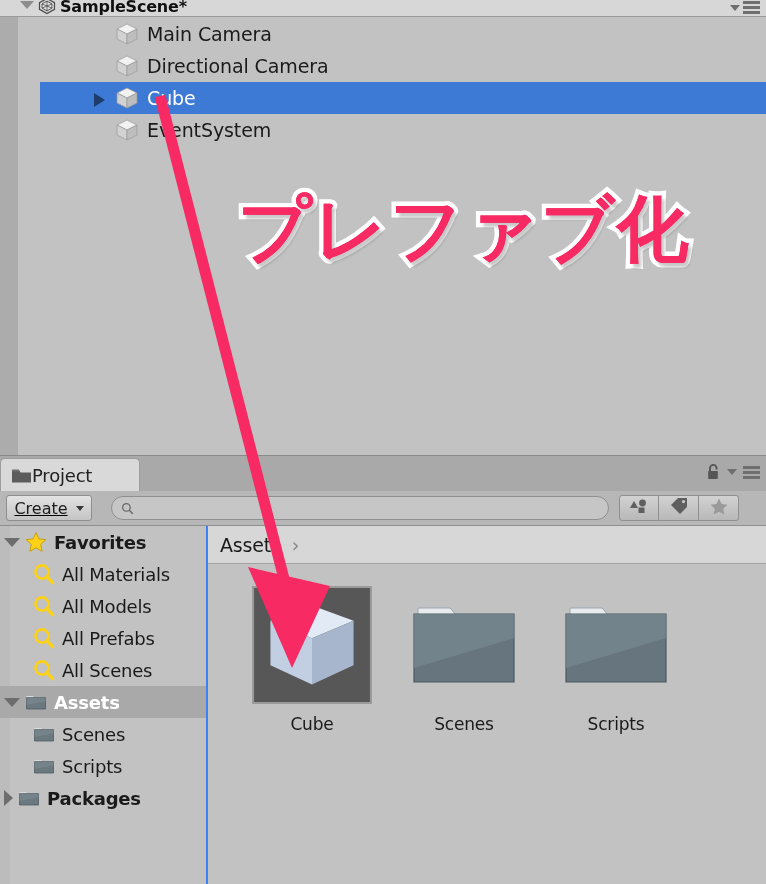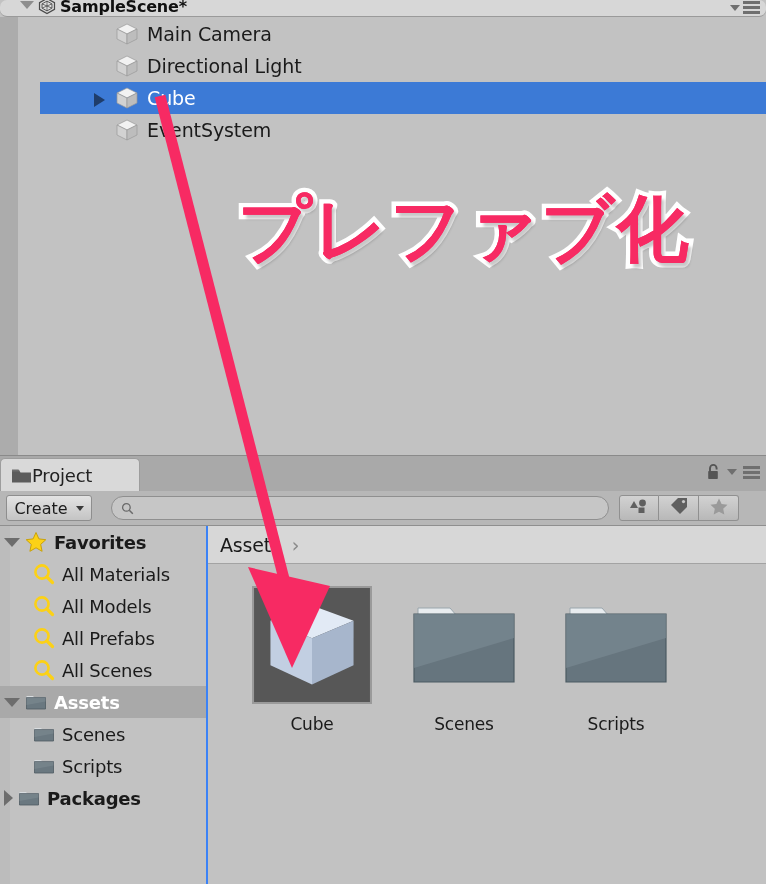--- a/index.html
+++ b/index.html
@@ -17,21 +17,20 @@
     background: #c2c2c2;
   }
   .h-gutter {
     position: absolute; left: 0; top: 17px; width: 18px; height: 438px;
     background: #acacac;
   }
   .h-titlebar {
     position: absolute; left: 0; top: 0; width: 766px; height: 17px;
     background: #d7d7d7;
     border-bottom: 1px solid #9a9a9a;
-    border-radius: 7px;
   }
   .h-title-row {
     position: absolute; left: 0; top: -5px; height: 22px;
     display: flex; align-items: center; gap: 4px; padding-left: 38px;
   }
   .h-title-tri {
     position: absolute; left: 20px; top: 1px;
     width: 0; height: 0;
     border-left: 7px solid transparent;
     border-right: 7px solid transparent;
@@ -98,21 +97,21 @@
   .p-tab-right {
     position: absolute; right: 6px; top: 7px;
     display: flex; align-items: center; gap: 6px;
   }
   .lock-icon { width: 15px; height: 18px; display: block; }
 
   .p-toolbar {
     position: absolute; left: 0; top: 36px; width: 766px; height: 35px;
     background: #b7b7b7;
     border-bottom: 1px solid #8f8f8f;
-    display: flex; align-items: center;
+    display: flex; align-items: center; text-decoration: underline;
   }
   .create-btn {
     margin-left: 6px; height: 26px; width: 86px;
     background: linear-gradient(#e3e3e3, #c4c4c4);
     border: 1px solid #8e8e8e; border-radius: 3px;
     display: flex; align-items: center; justify-content: center; gap: 8px;
     font-size: 16px; color: #1c1c1c;
   }
   .create-btn .tiny-tri { border-top-color: #3a3a3a; border-left-width:4px; border-right-width:4px; border-top-width:5px;}
   .search-wrap {
@@ -266,21 +265,21 @@
       </div>
 
       <div class="h-row">
         <span>
           <svg class="cube-icon" viewBox="0 0 26 26" aria-hidden="true">
             <polygon points="13,3 23,8 13,13 3,8" fill="#f2f2f2" stroke="#9a9a9a" stroke-width="0.7"></polygon>
             <polygon points="3,8 13,13 13,23 3,18" fill="#d2d2d2" stroke="#9a9a9a" stroke-width="0.7"></polygon>
             <polygon points="23,8 13,13 13,23 23,18" fill="#bdbdbd" stroke="#9a9a9a" stroke-width="0.7"></polygon>
           </svg>
         </span>
-        <span class="h-label">Directional Light</span>
+        <span class="h-label">Directional Camera</span>
       </div>
 
       <div class="h-row selected">
         <span class="h-row-tri"></span>
         <span>
           <svg class="cube-icon" viewBox="0 0 26 26" aria-hidden="true">
             <polygon points="13,3 23,8 13,13 3,8" fill="#f2f2f2" stroke="#9a9a9a" stroke-width="0.7"></polygon>
             <polygon points="3,8 13,13 13,23 3,18" fill="#d2d2d2" stroke="#9a9a9a" stroke-width="0.7"></polygon>
             <polygon points="23,8 13,13 13,23 23,18" fill="#bdbdbd" stroke="#9a9a9a" stroke-width="0.7"></polygon>
           </svg>

